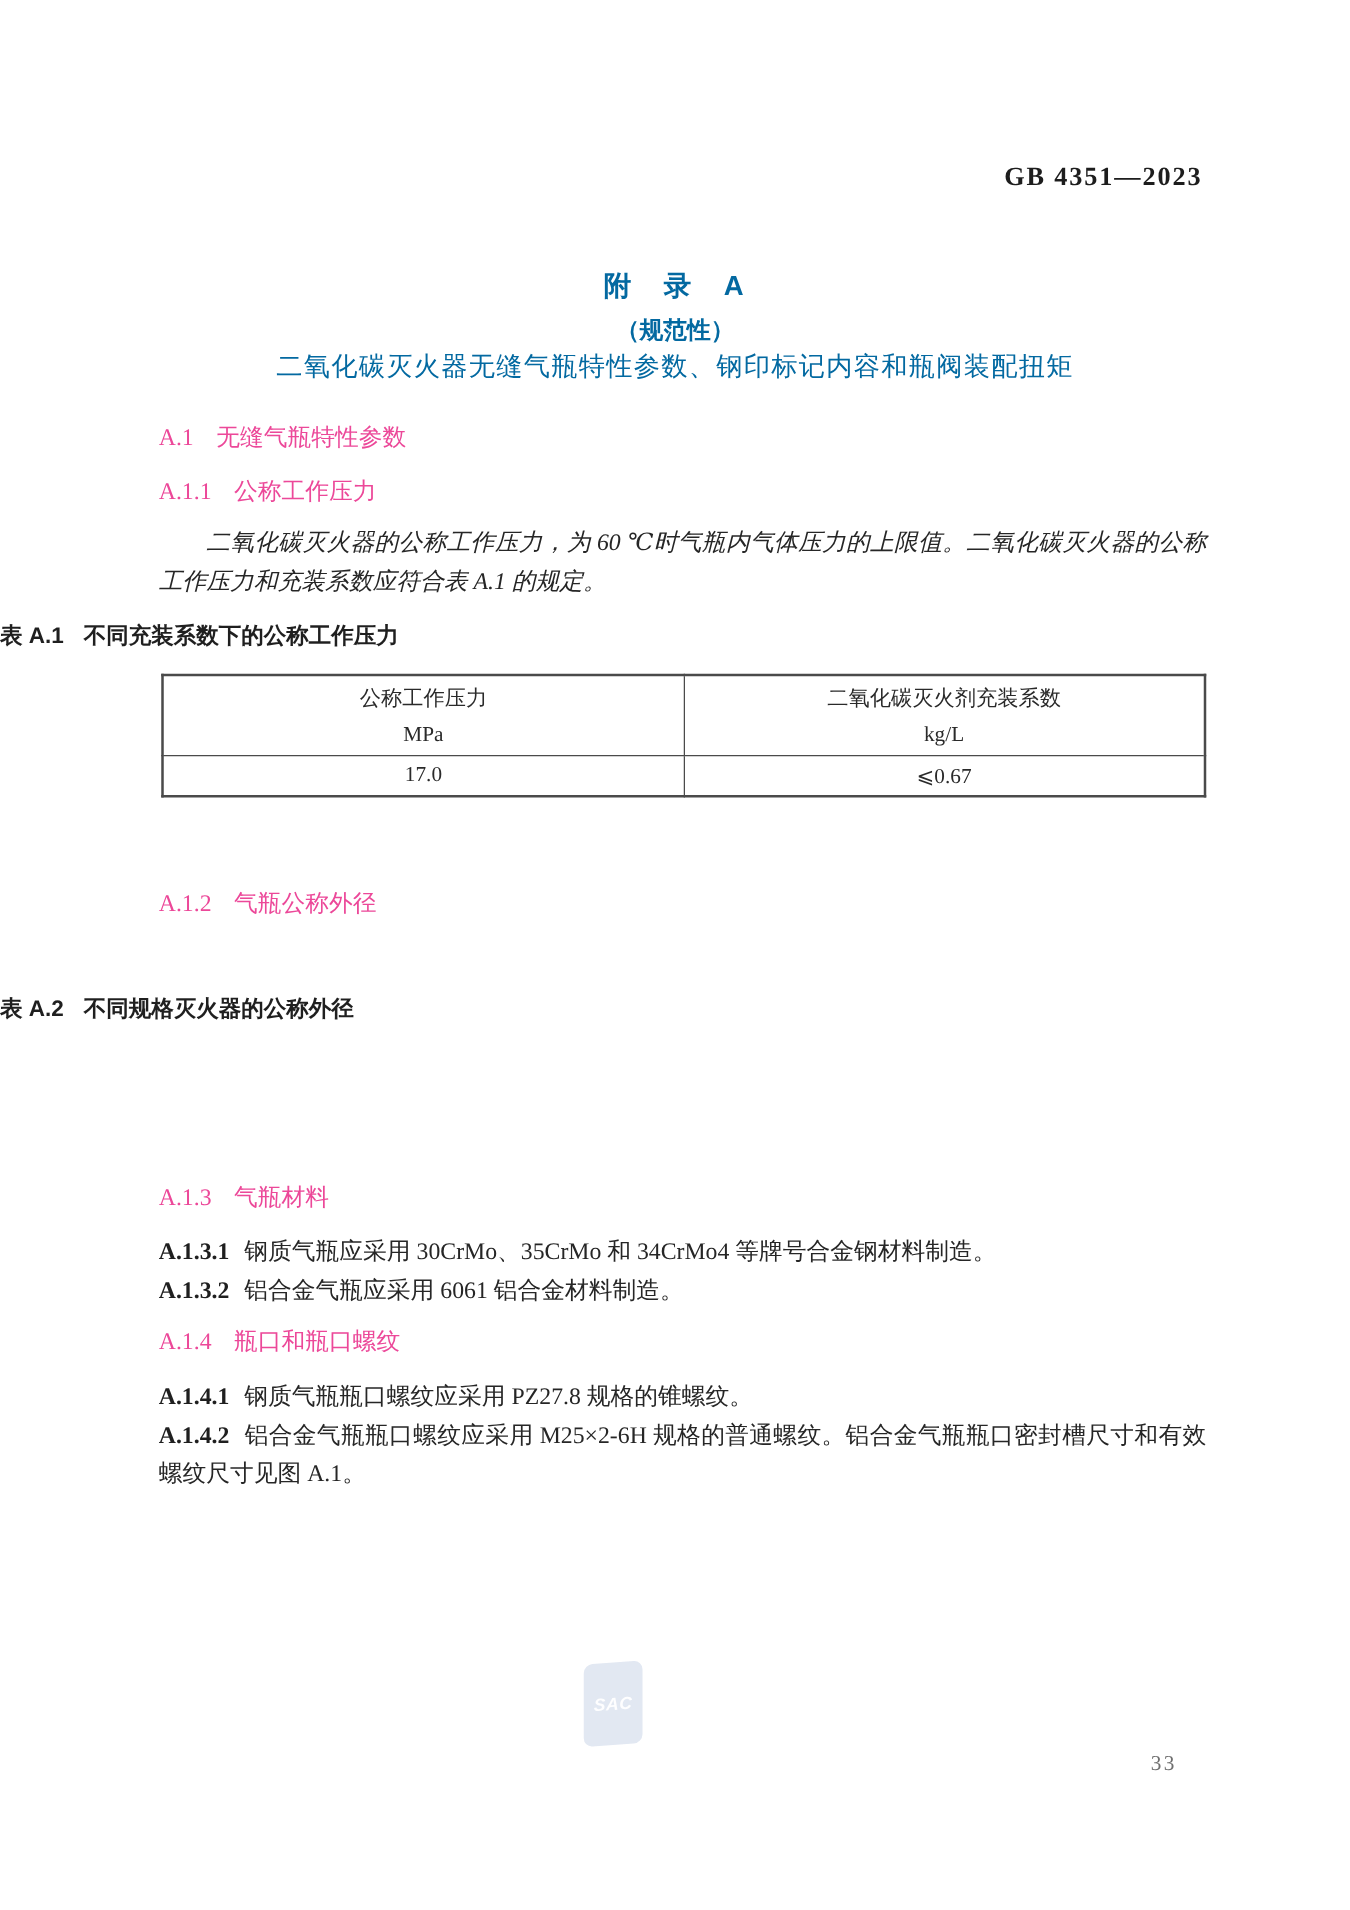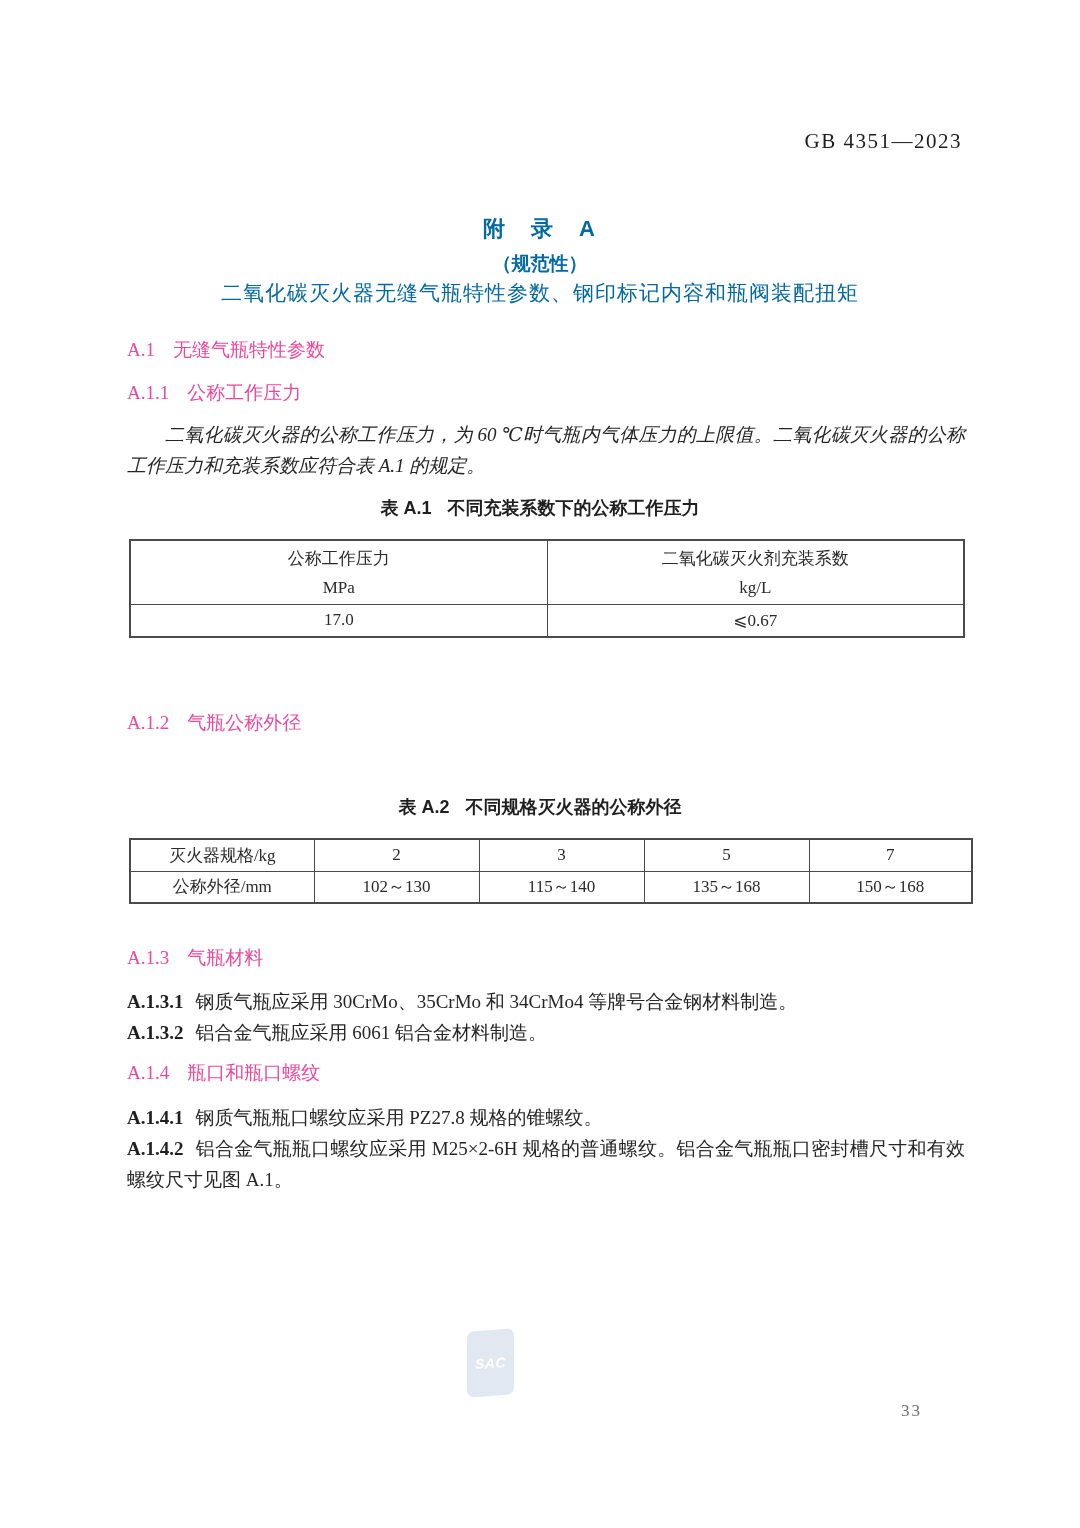--- a/index.html
+++ b/index.html
@@ -15,21 +15,21 @@
     background: #ffffff;
     overflow: hidden;
     font-family: "Liberation Serif", "DejaVu Serif", serif;
     color: #262626;
   }
   .doc-code {
     position: absolute;
     top: 129px;
     right: 118px;
     font-size: 21px;
-    font-weight: normal;
+    font-weight: bold;
     letter-spacing: 1.5px;
     color: #1d1d1d;
     font-family: "Liberation Serif", "DejaVu Serif", serif;
   }
   .center-line {
     position: absolute;
     left: 0;
     width: 100%;
     text-align: center;
     font-family: "Liberation Sans", "DejaVu Sans", sans-serif;
@@ -65,21 +65,21 @@
     font-family: "Liberation Serif", "DejaVu Serif", serif;
     font-weight: bold;
     margin-right: 12px;
     color: #1f1f1f;
   }
 
   .caption {
     position: absolute;
     left: 0;
     width: 100%;
-    text-align: center;
+    text-align: left;
     font-family: "Liberation Sans", "DejaVu Sans", sans-serif;
     font-weight: bold;
     font-size: 18px;
     color: #1f1f1f;
   }
   .caption .cap-label { margin-right: 16px; }
 
   table.std {
     position: absolute;
     border-collapse: collapse;
@@ -123,21 +123,21 @@
     font-weight: bold;
     font-style: italic;
     font-size: 14px;
     letter-spacing: 0.5px;
   }
   .page-number {
     position: absolute;
     left: 901px;
     top: 1401px;
     width: 60px;
-    text-align: left;
+    text-align: center;
     font-size: 17px;
     letter-spacing: 2px;
     color: #6f6f6f;
   }
 </style>
 </head>
 <body>
 
 <div class="page">
 
@@ -188,45 +188,20 @@
 
   <div class="heading" style="top:710px">
     <span class="num">A.1.2</span><span>气瓶公称外径</span>
   </div>
 
 
   <div class="caption" style="top:795px">
     <span class="cap-label">表 A.2</span><span>不同规格灭火器的公称外径</span>
   </div>
 
-  <table class="std t-a2">
-    <colgroup>
-      <col style="width:184px">
-        <col style="width:165px">
-        <col style="width:165px">
-        <col style="width:165px">
-        <col style="width:163px">
-    </colgroup>
-    <tbody>
-      <tr>
-        <td>灭火器规格/kg</td>
-        <td>2</td>
-        <td>3</td>
-        <td>5</td>
-        <td>7</td>
-      </tr>
-      <tr>
-        <td>公称外径/mm</td>
-        <td>102～130</td>
-        <td>115～140</td>
-        <td>135～168</td>
-        <td>150～168</td>
-      </tr>
-    </tbody>
-  </table>
 
   <div class="heading" style="top:945px">
     <span class="num">A.1.3</span><span>气瓶材料</span>
   </div>
 
   <p class="body-para" style="top:986px">
     <span class="pnum">A.1.3.1</span><span>钢质气瓶应采用 30CrMo、35CrMo 和 34CrMo4 等牌号合金钢材料制造。</span>
   </p>
 
   <p class="body-para" style="top:1017px">

